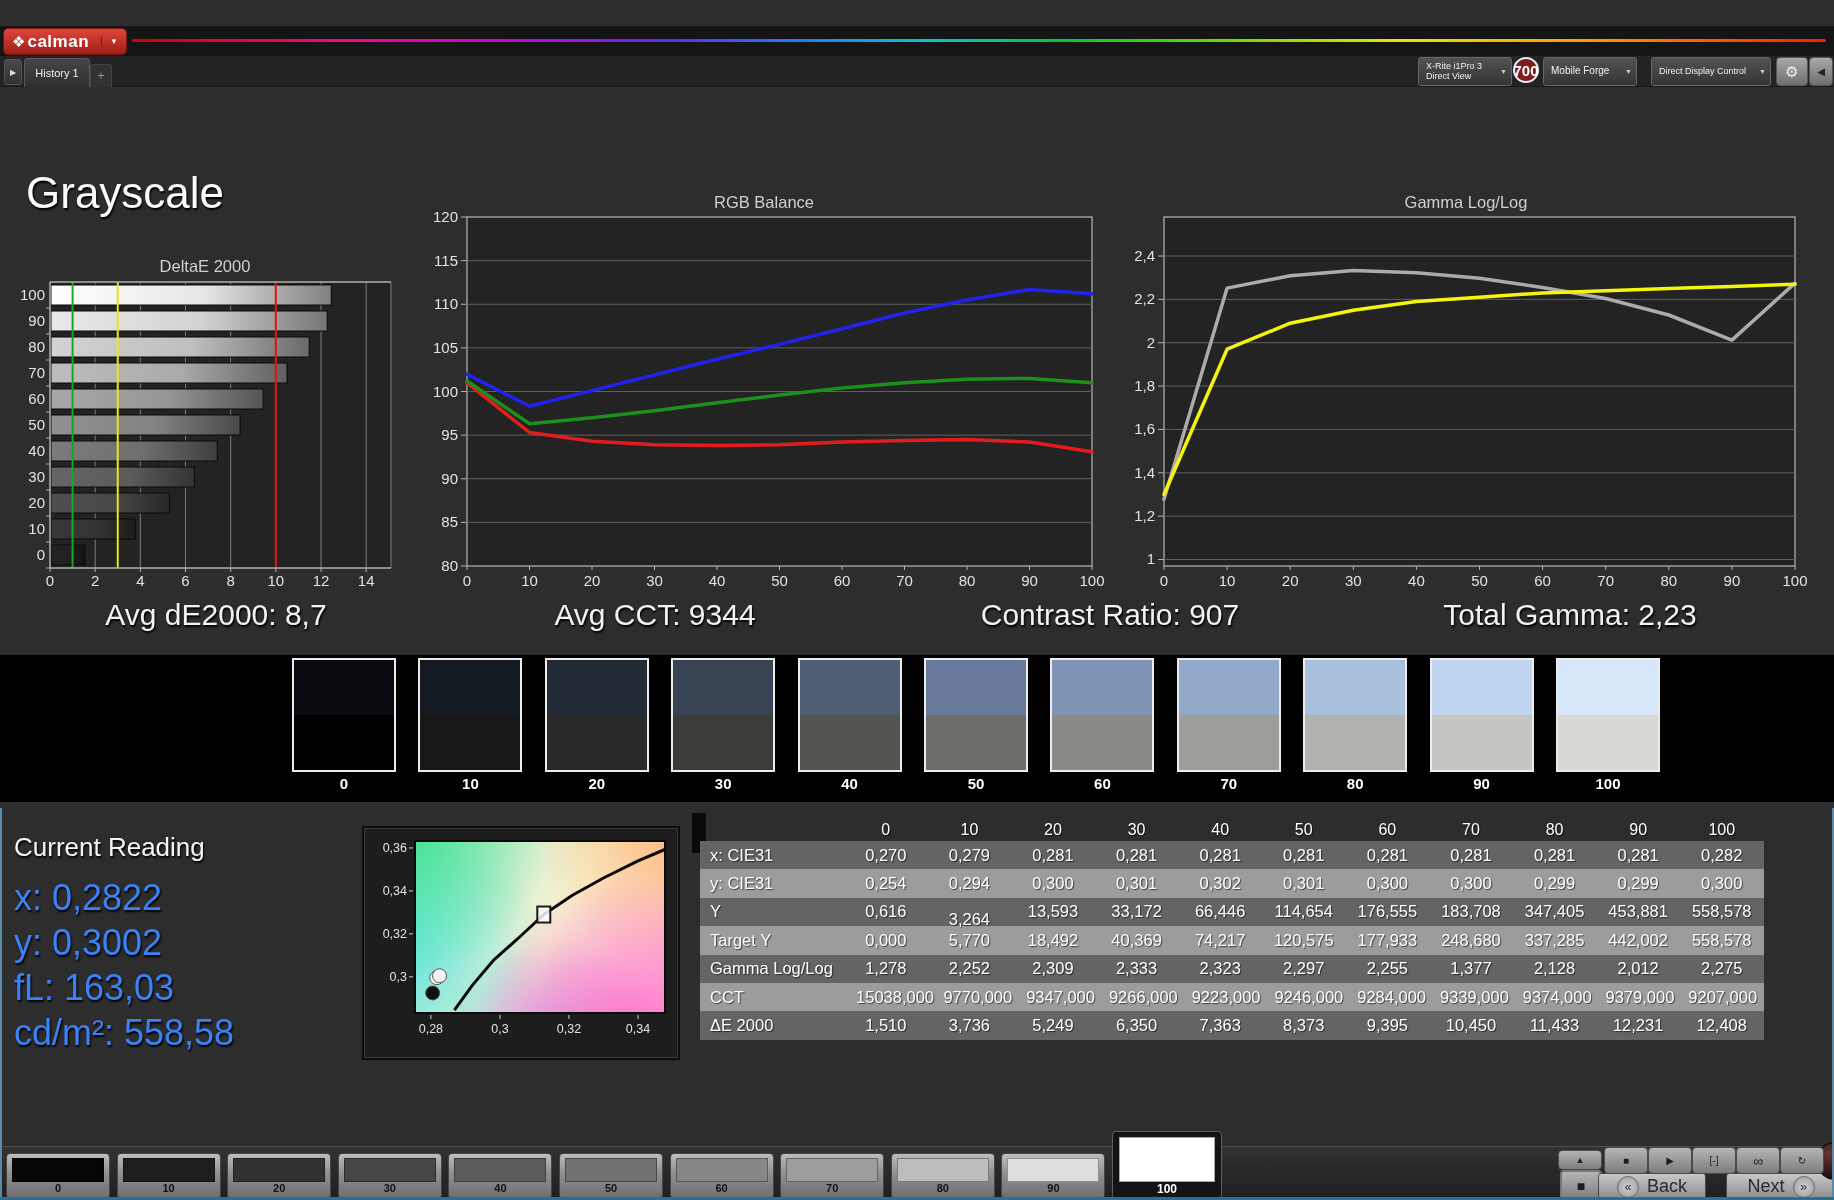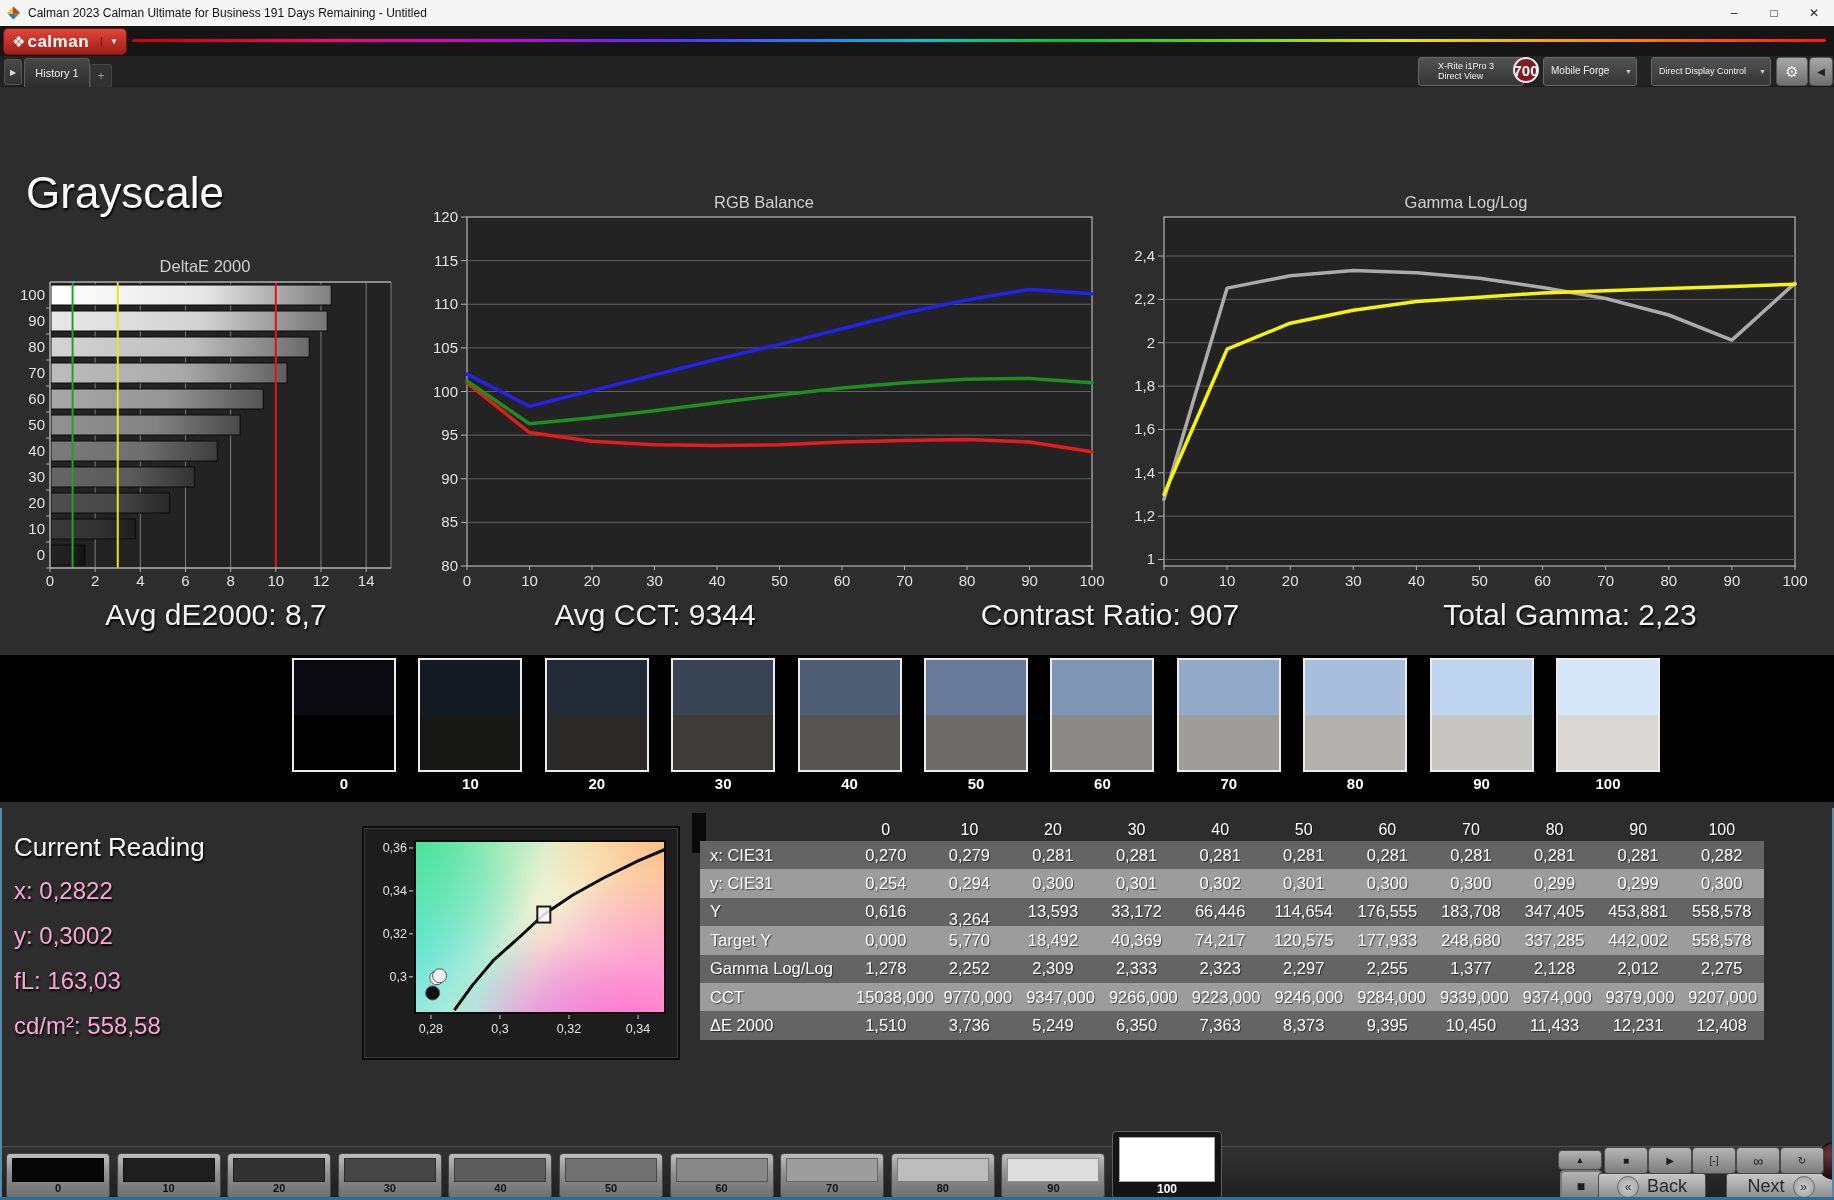--- a/index.html
+++ b/index.html
@@ -38,40 +38,40 @@
      border:1px solid #5a5a5a;border-bottom:none;border-radius:4px 4px 0 0;color:#eee;font-size:11px;
      display:flex;align-items:center;justify-content:center;}
   #plus-tab{left:90px;top:8px;width:20px;height:22px;background:#323232;border:1px solid #444;
      border-bottom:none;border-radius:3px 3px 0 0;color:#999;font-size:12px;
      display:flex;align-items:center;justify-content:center;}
   .inst{top:1px;height:27px;background:linear-gradient(#525252,#353535);border:1px solid #666;
      border-radius:3px;display:flex;align-items:center;color:#f0f0f0;}
   .inst .stripe{width:3px;height:100%;border-radius:2px 0 0 2px;}
   .inst .txt{padding:0 4px;line-height:1.05;}
   .inst .dd{margin-left:auto;padding-right:4px;font-size:7px;color:#ccc;}
-  #meter-dd{left:1418px;width:92px;font-size:9px;padding-left:12px;}
+  #meter-dd{left:1418px;width:92px;font-size:9px;}
   #source-dd{left:1543px;width:92px;font-size:10px;}
   #ddc-dd{left:1651px;width:118px;font-size:9px;}
   #badge-700{left:1513px;top:1px;width:26px;height:26px;border-radius:50%;
      background:#7f1d1d;border:2px solid #e8e8ff;color:#fff;font-size:15px;font-weight:bold;
      display:flex;align-items:center;justify-content:center;box-sizing:border-box;text-align:center;}
   .tool-btn{top:1px;height:27px;background:linear-gradient(#a8a8a8,#6f6f6f);border:1px solid #555;
      border-radius:4px;display:flex;align-items:center;justify-content:center;}
   #gear-btn{left:1776px;width:30px;color:#f2f2f2;font-size:15px;font-family:"DejaVu Sans",sans-serif;}
   #chevL-btn{left:1809px;width:22px;color:#222;font-size:10px;}
   
   #page-title{left:26px;top:168px;font-size:44px;color:#fafafa;text-shadow:1px 2px 2px #000;}
   .stat{top:598px;height:42px;font-size:30px;color:#f2f2f2;text-align:center;text-shadow:1px 2px 2px #000;}
   
   #swatch-strip{left:0;top:655px;width:1834px;height:147px;background:#000;}
   .swatch{border:2px solid #ececec;}
   .swatch-label{color:#fff;font-size:15px;font-weight:bold;text-align:center;}
   
   #cr-title{left:14px;top:832px;font-size:26px;color:#f5f5f5;text-shadow:1px 2px 2px #000;}
-  .cr-line{left:14px;font-size:24px;color:#f9a8d4;text-shadow:1px 2px 2px #000;}
+  .cr-line{left:14px;font-size:36px;color:#3b82f6;text-shadow:1px 2px 2px #000;}
   
   #cie-panel{left:362px;top:826px;width:318px;height:234px;background:#1d1d1d;
      border:2px solid #0c0c0c;box-shadow:inset 0 0 0 1px #3a3a3a;box-sizing:border-box;}
   #cie-plot{left:50px;top:12px;width:252px;height:174px;border:2px solid #0a0a0a;box-sizing:border-box;
      background:
       radial-gradient(circle at 88% 115%, rgba(255,110,200,.95) 0%, rgba(255,110,200,0) 55%),
       radial-gradient(circle at -8% -12%, rgba(50,225,135,.95) 0%, rgba(50,225,135,0) 48%),
       radial-gradient(circle at -12% 62%, rgba(80,228,228,.9) 0%, rgba(80,228,228,0) 52%),
       radial-gradient(circle at 112% -18%, rgba(255,178,100,.95) 0%, rgba(255,178,100,0) 48%),
       radial-gradient(circle at 55% 125%, rgba(185,140,245,.8) 0%, rgba(185,140,245,0) 45%),
@@ -101,29 +101,20 @@
   #rec-orb{left:1816px;top:1142px;width:36px;height:36px;border-radius:50%;
      background:radial-gradient(circle at 35% 30%,#6a3434,#1c0d0d 70%);border:1px solid #000;}
   
   .win-edge{background:#5d89a8;}
 </style>
 </head>
 <body>
 
 <div id="app">
 
-  <div id="titlebar" class="abs">
-    <div id="title-icon"></div>
-    <span>Calman 2023 Calman Ultimate for Business 191 Days Remaining  - Untitled</span>
-    <div id="win-controls">
-      <div class="win-btn">–</div>
-      <div class="win-btn">□</div>
-      <div class="win-btn">✕</div>
-    </div>
-  </div>
 
   <div id="logorow" class="abs">
     <div id="calman-logo" class="abs">
       <span class="glyph">❖</span>
       <span class="word">calman</span>
       <span class="dd">▼</span>
     </div>
     <div id="rainbow" class="abs"></div>
   </div>
 

